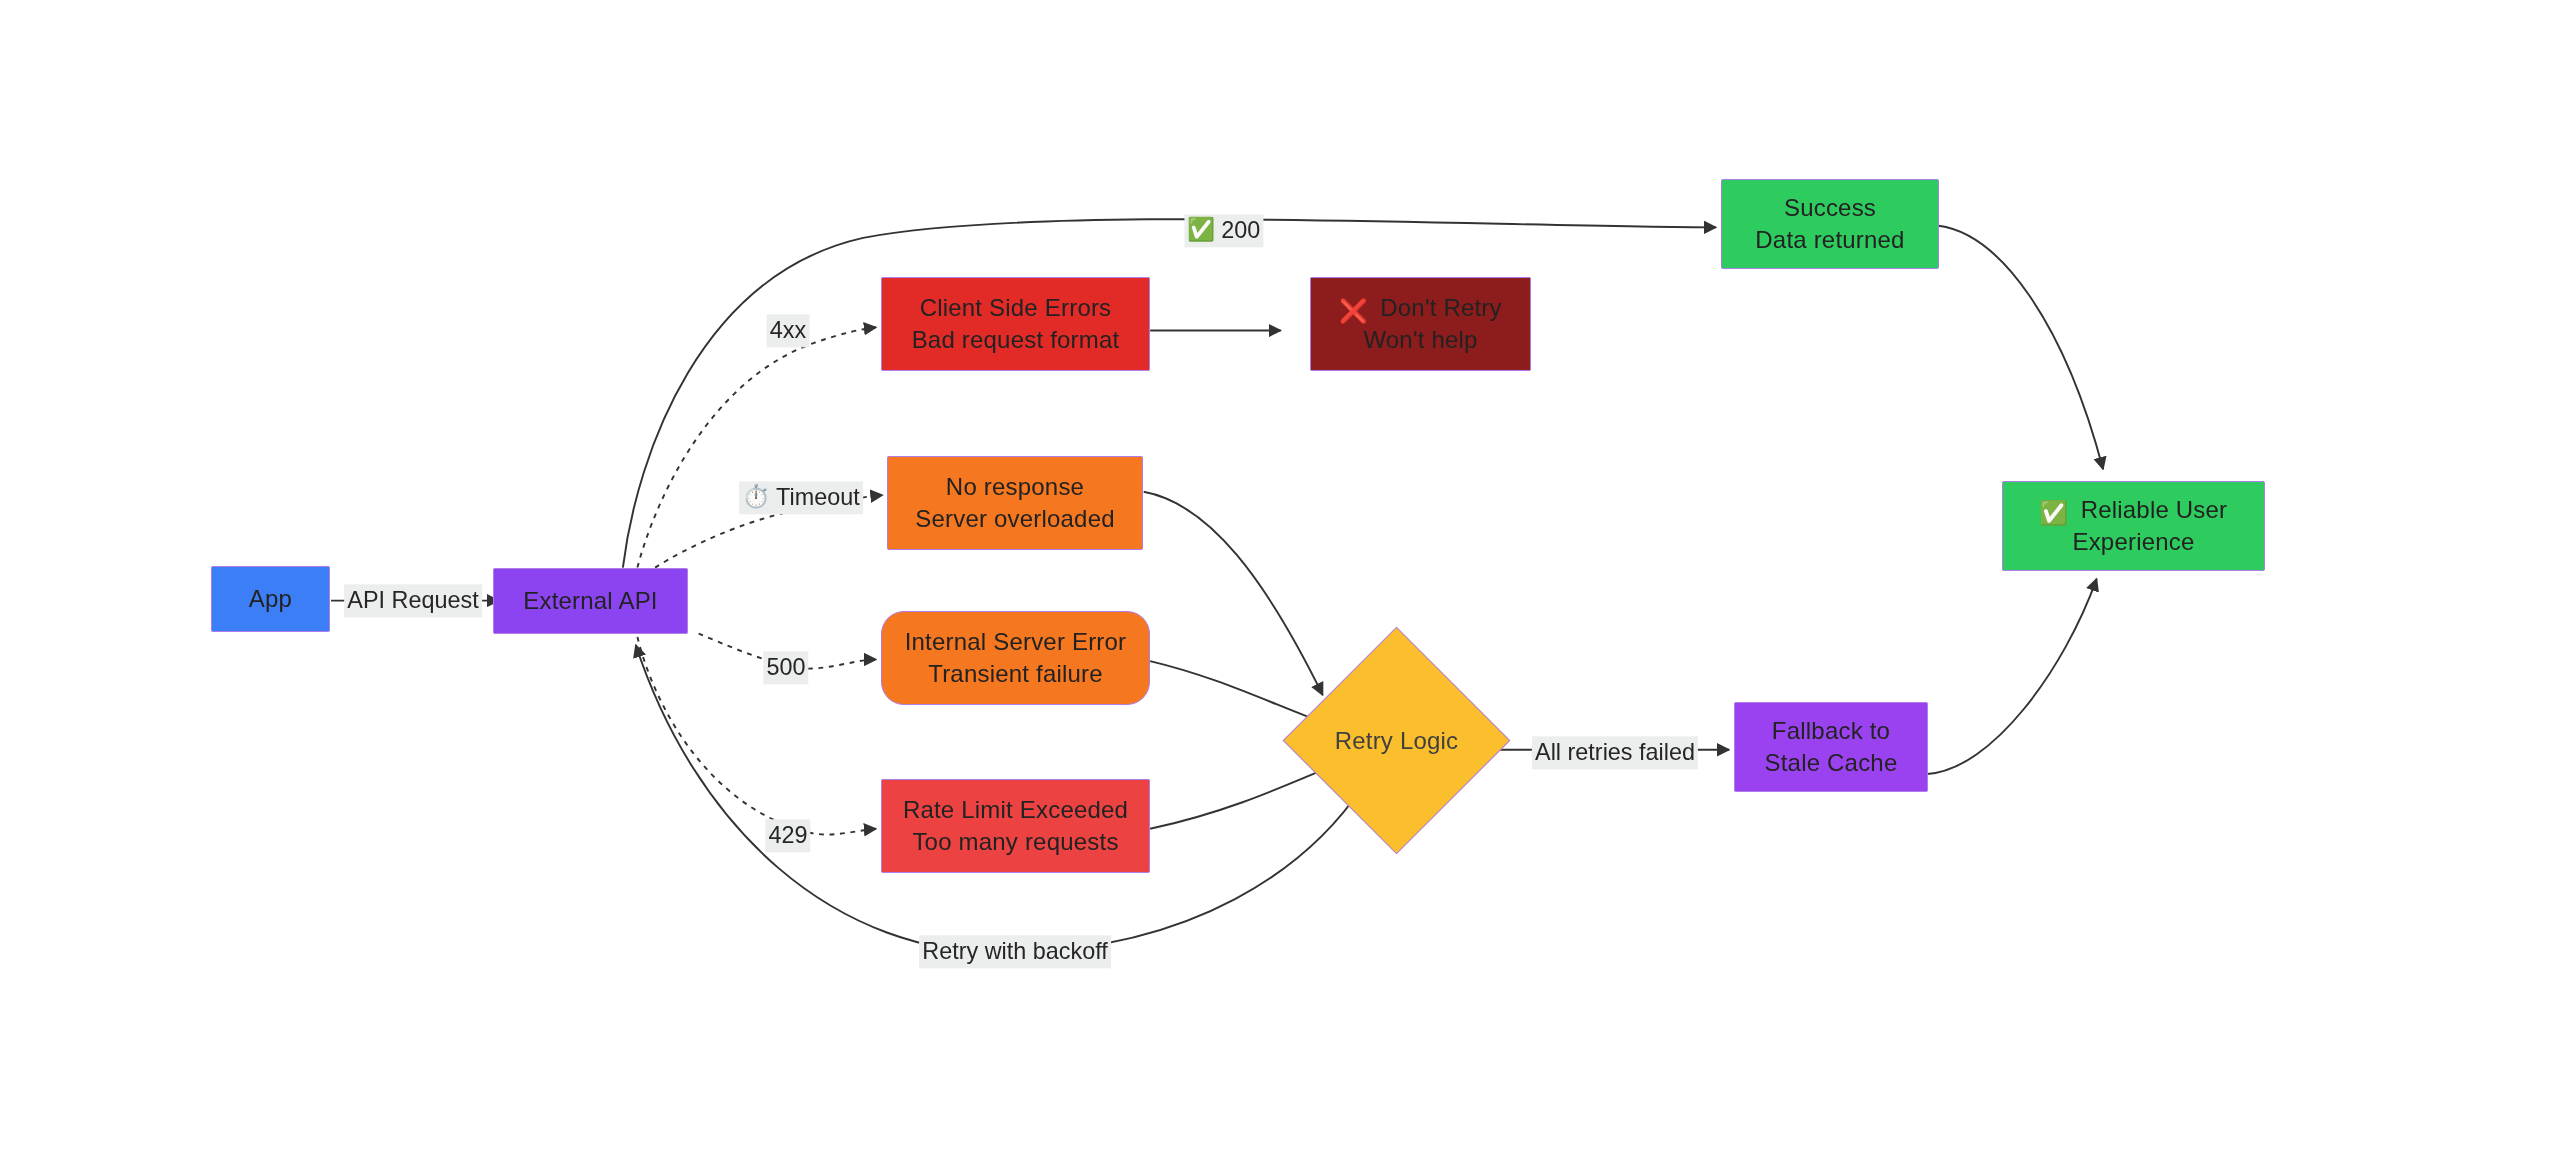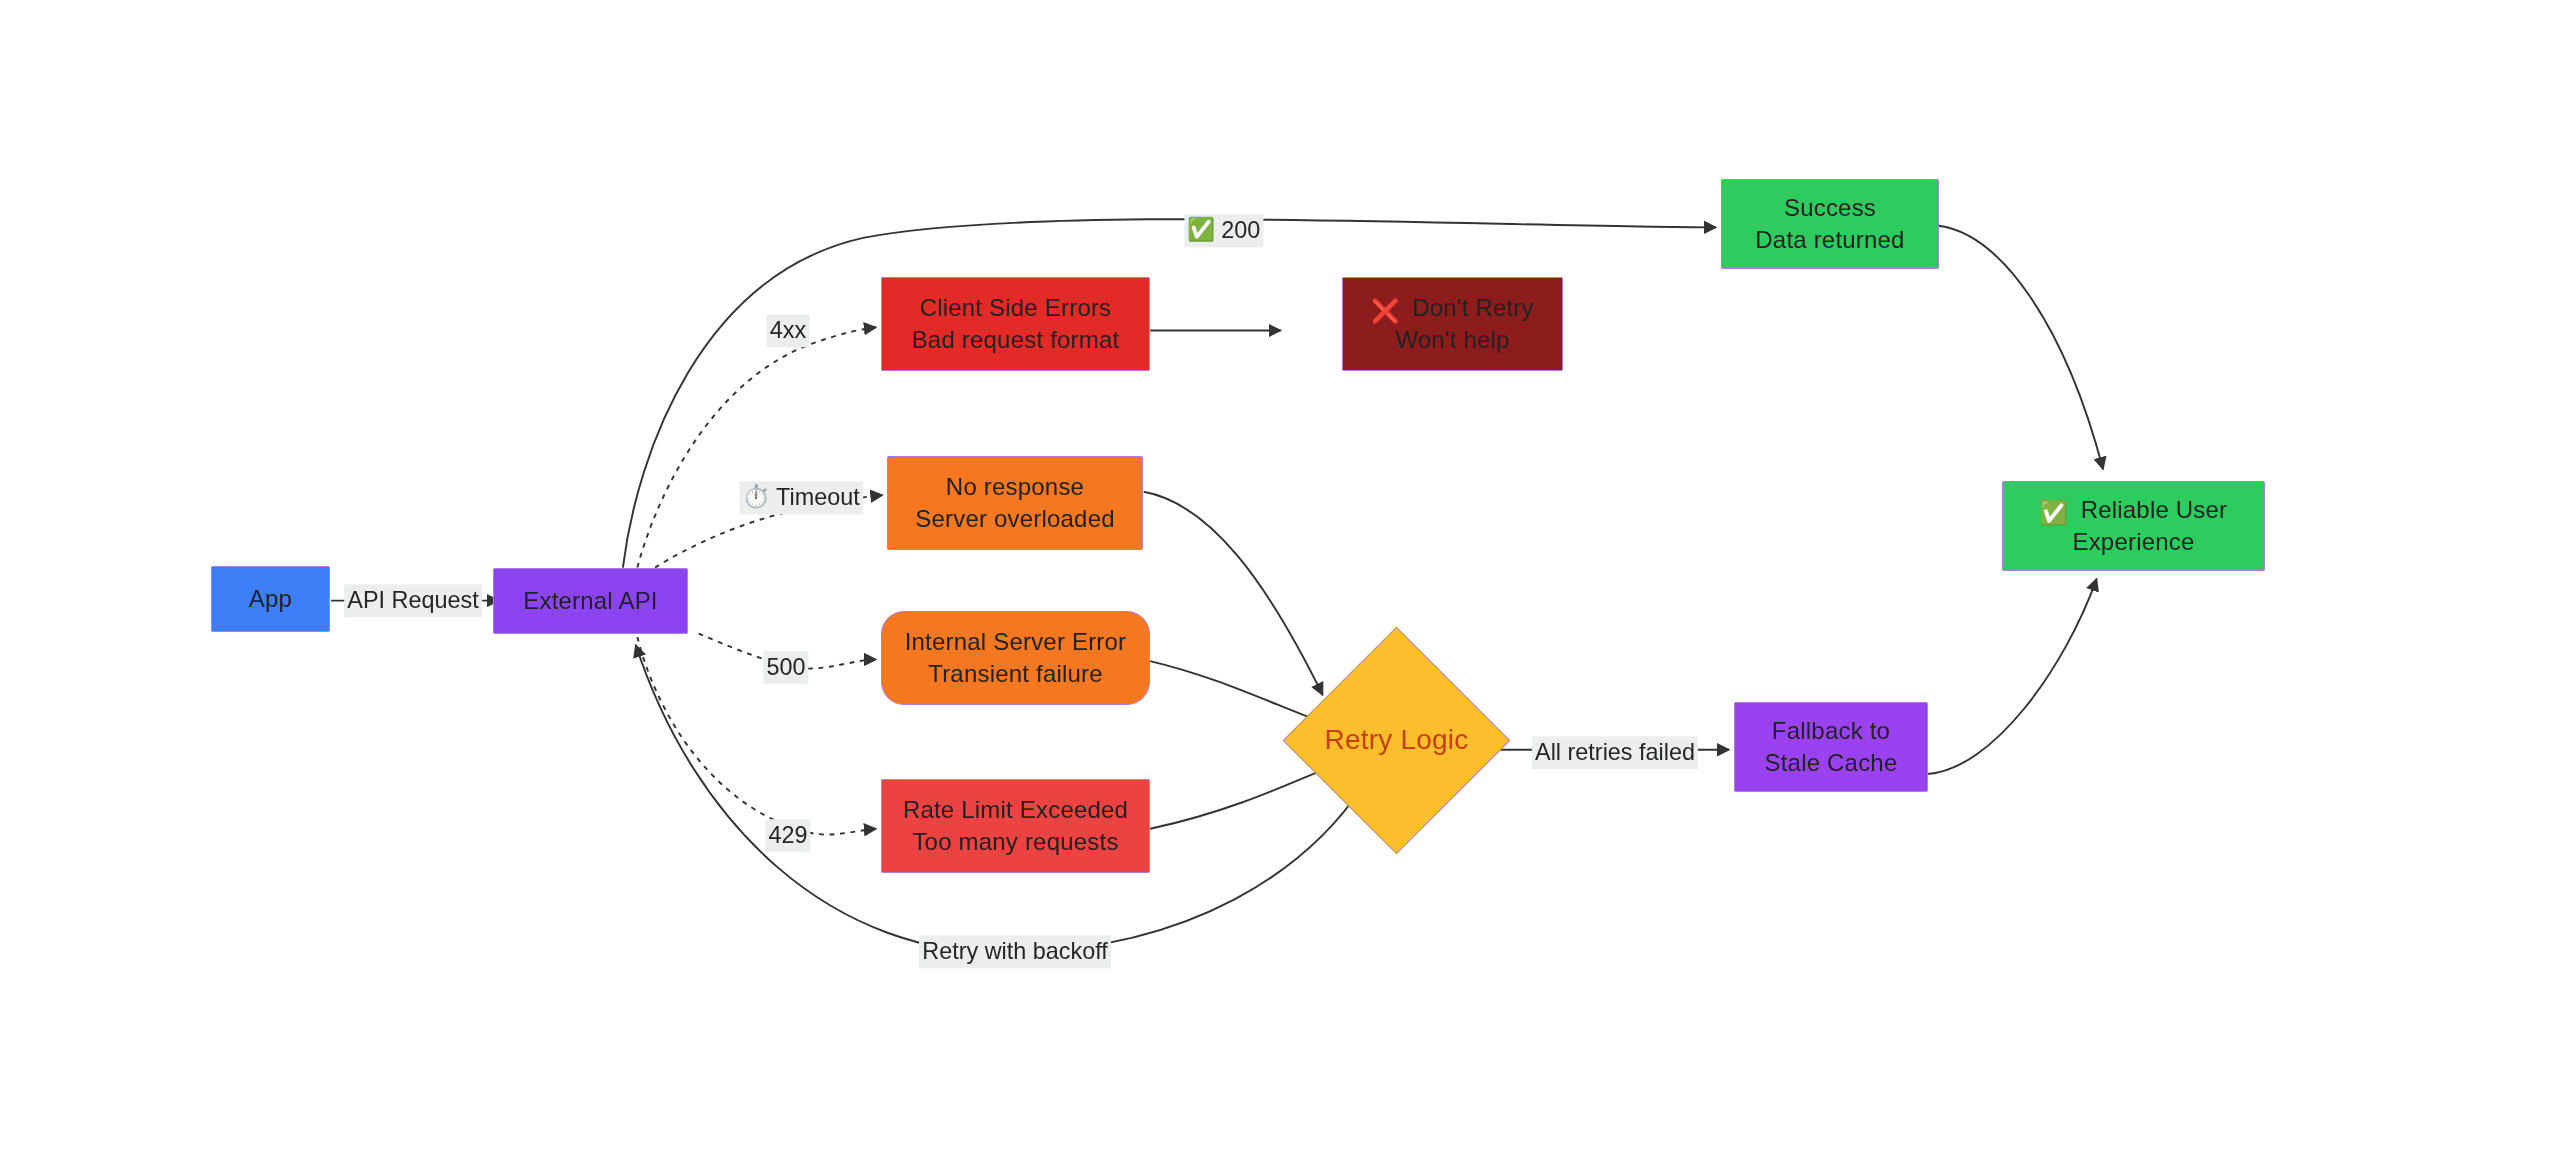--- a/index.html
+++ b/index.html
@@ -52,22 +52,22 @@
     width: 100%;
     height: 100%;
     background: #fbbf2e;
     border: 1.6px solid #b07ce8;
     transform: rotate(45deg);
     box-sizing: border-box;
   }
   .diamond-label {
     position: relative;
     z-index: 3;
-    font-size: 28px;
-    color: #c2410c;
+    font-size: 24px;
+    color: #404040;
     white-space: nowrap;
   }
   .edge-label {
     position: absolute;
     transform: translate(-50%, -50%);
     background: #eceded;
     color: #262626;
     font-size: 23.4px;
     line-height: 1.05;
     padding: 4px 3.2px 4.8px 3.2px;
@@ -132,21 +132,21 @@
 
   <div class="node rect" id="n-external_api" style="left: 493px; top: 568px; width: 195px; height: 66px; background: rgb(139, 68, 240); border-color: rgb(176, 124, 232);">
     <span class="ln">External API</span>
   </div>
 
   <div class="node rect" id="n-client_errors" style="left: 881px; top: 277px; width: 269px; height: 94px; background: rgb(226, 43, 39); border-color: rgb(176, 124, 232);">
     <span class="ln">Client Side Errors</span>
     <span class="ln">Bad request format</span>
   </div>
 
-  <div class="node rect" id="n-dont_retry" style="left: 1342px; top: 277px; width: 221px; height: 94px; background: rgb(141, 28, 28); border-color: rgb(176, 124, 232);">
+  <div class="node rect" id="n-dont_retry" style="left: 1310px; top: 277px; width: 221px; height: 94px; background: rgb(141, 28, 28); border-color: rgb(176, 124, 232);">
     <span class="ln inline-row">
       <span class="emoji">❌</span>
       <span>Don't Retry</span>
     </span>
     <span class="ln">Won't help</span>
   </div>
 
   <div class="node rect" id="n-no_response" style="left: 887px; top: 456px; width: 256px; height: 94px; background: rgb(245, 119, 31); border-color: rgb(176, 124, 232);">
     <span class="ln">No response</span>
     <span class="ln">Server overloaded</span>

